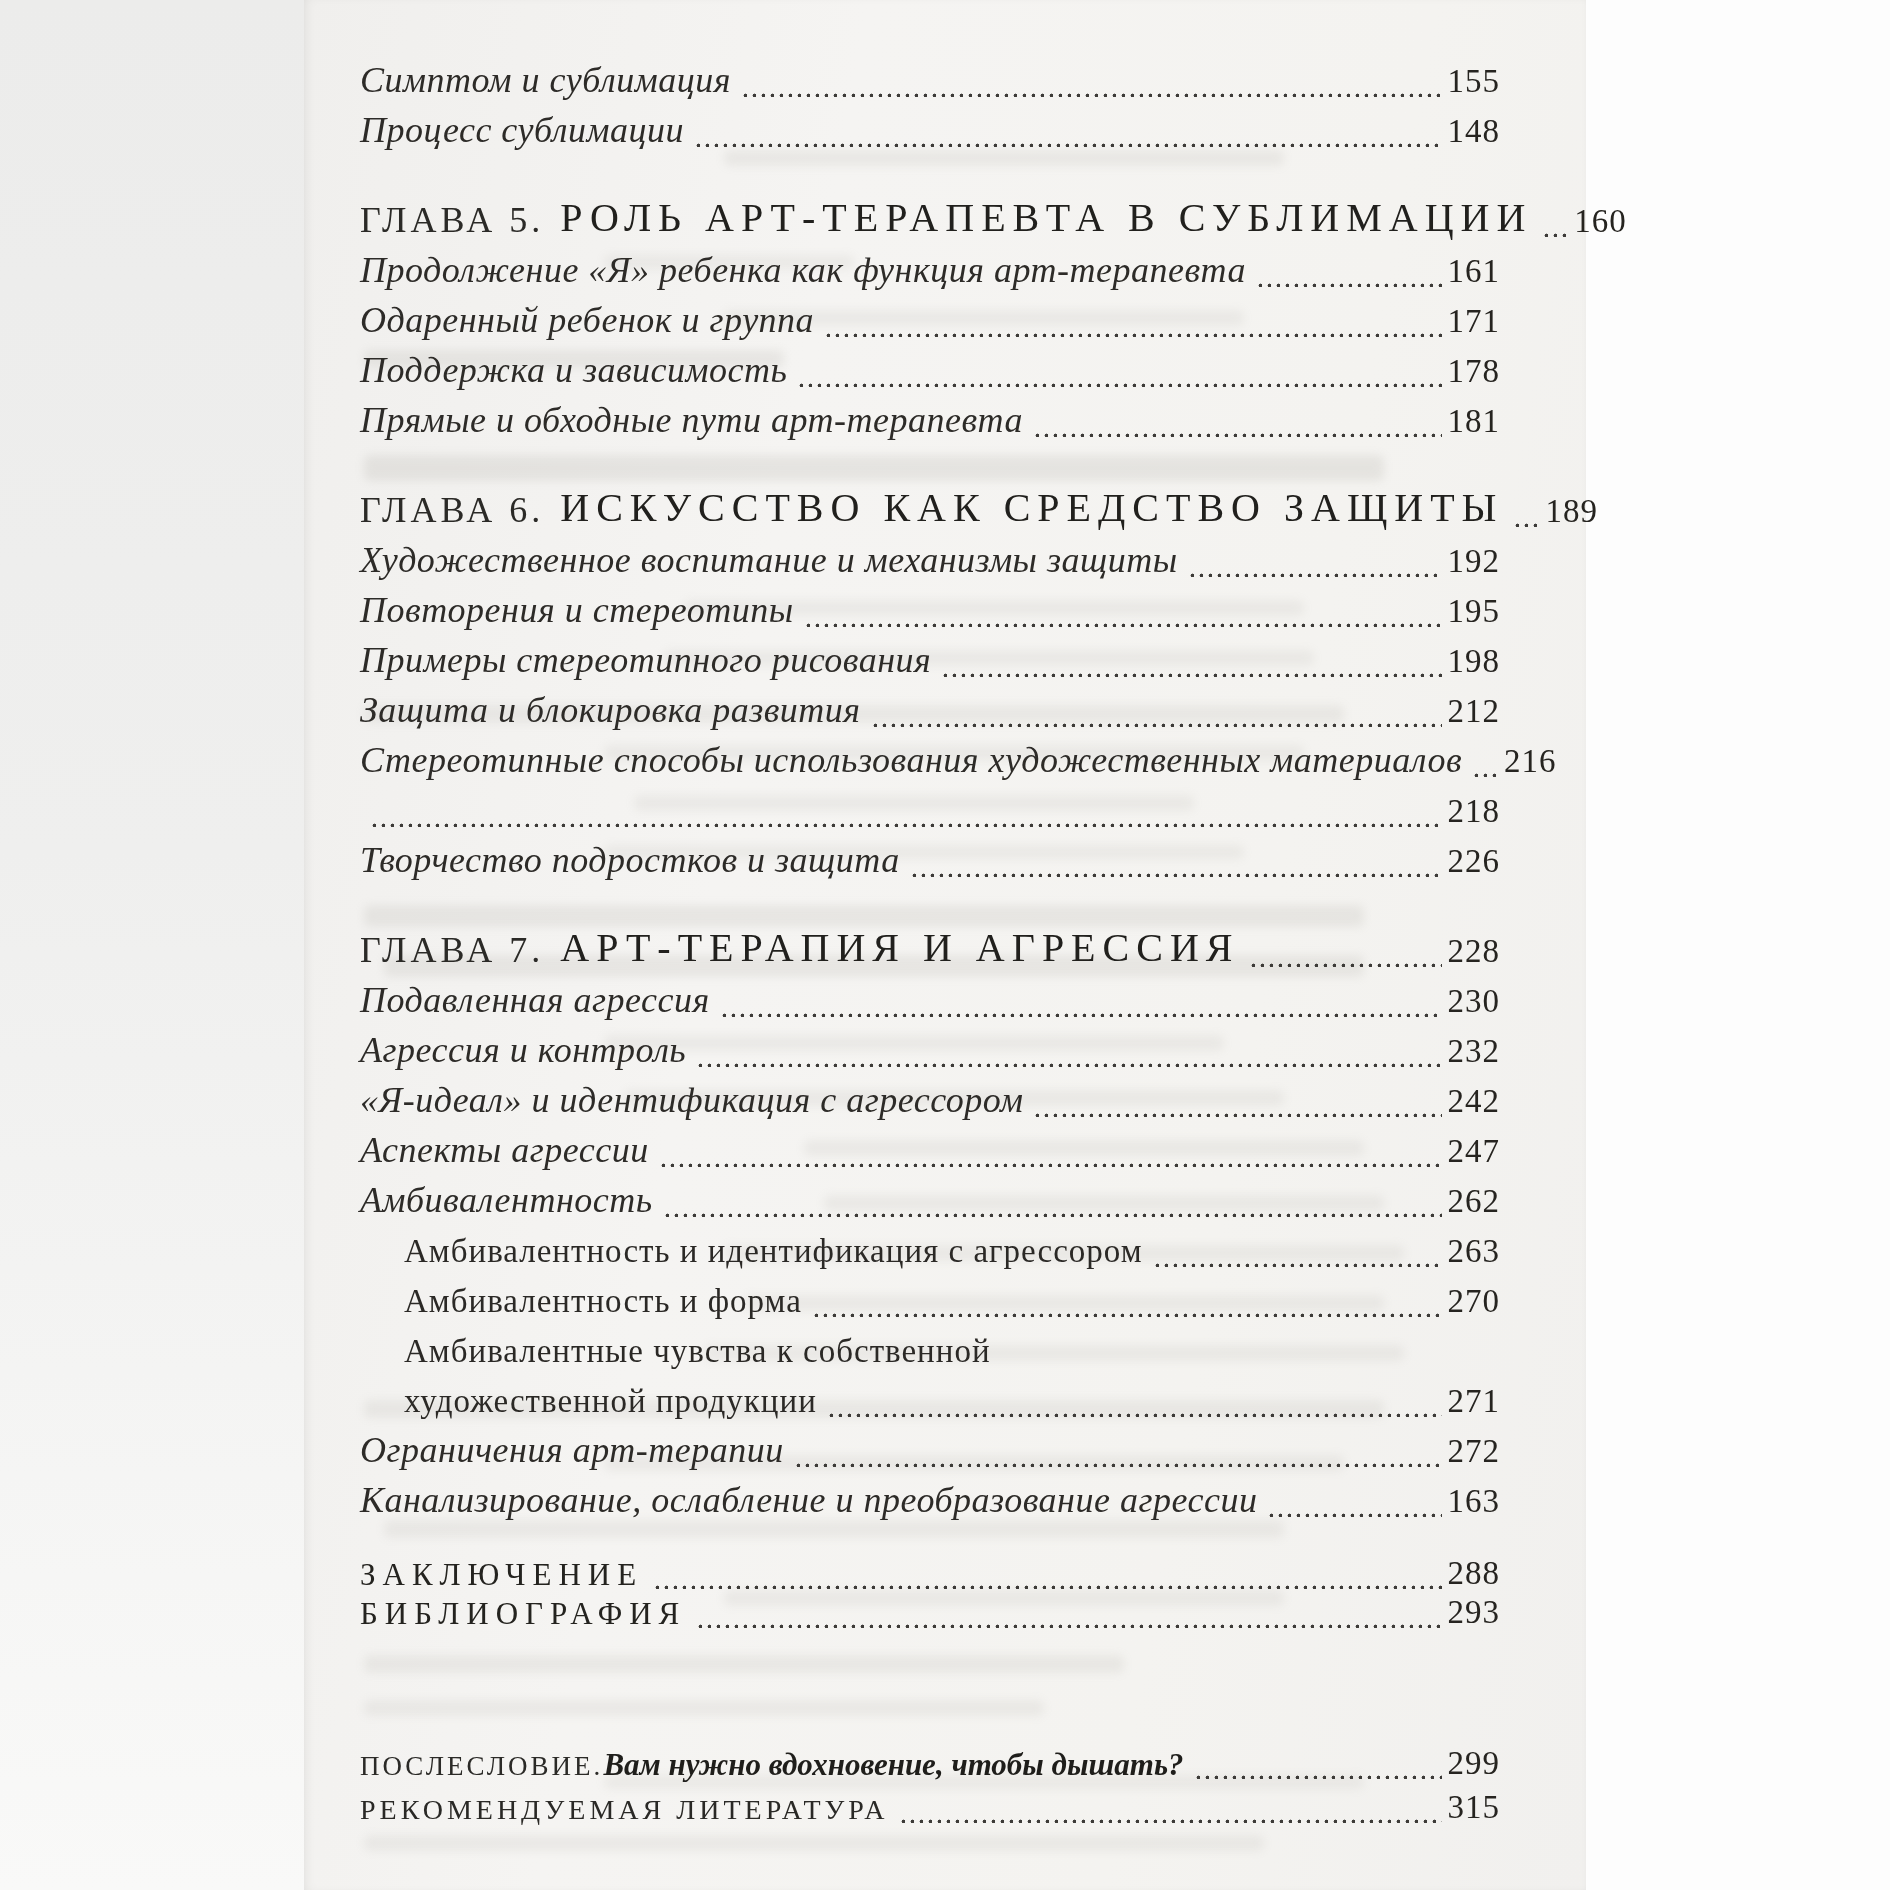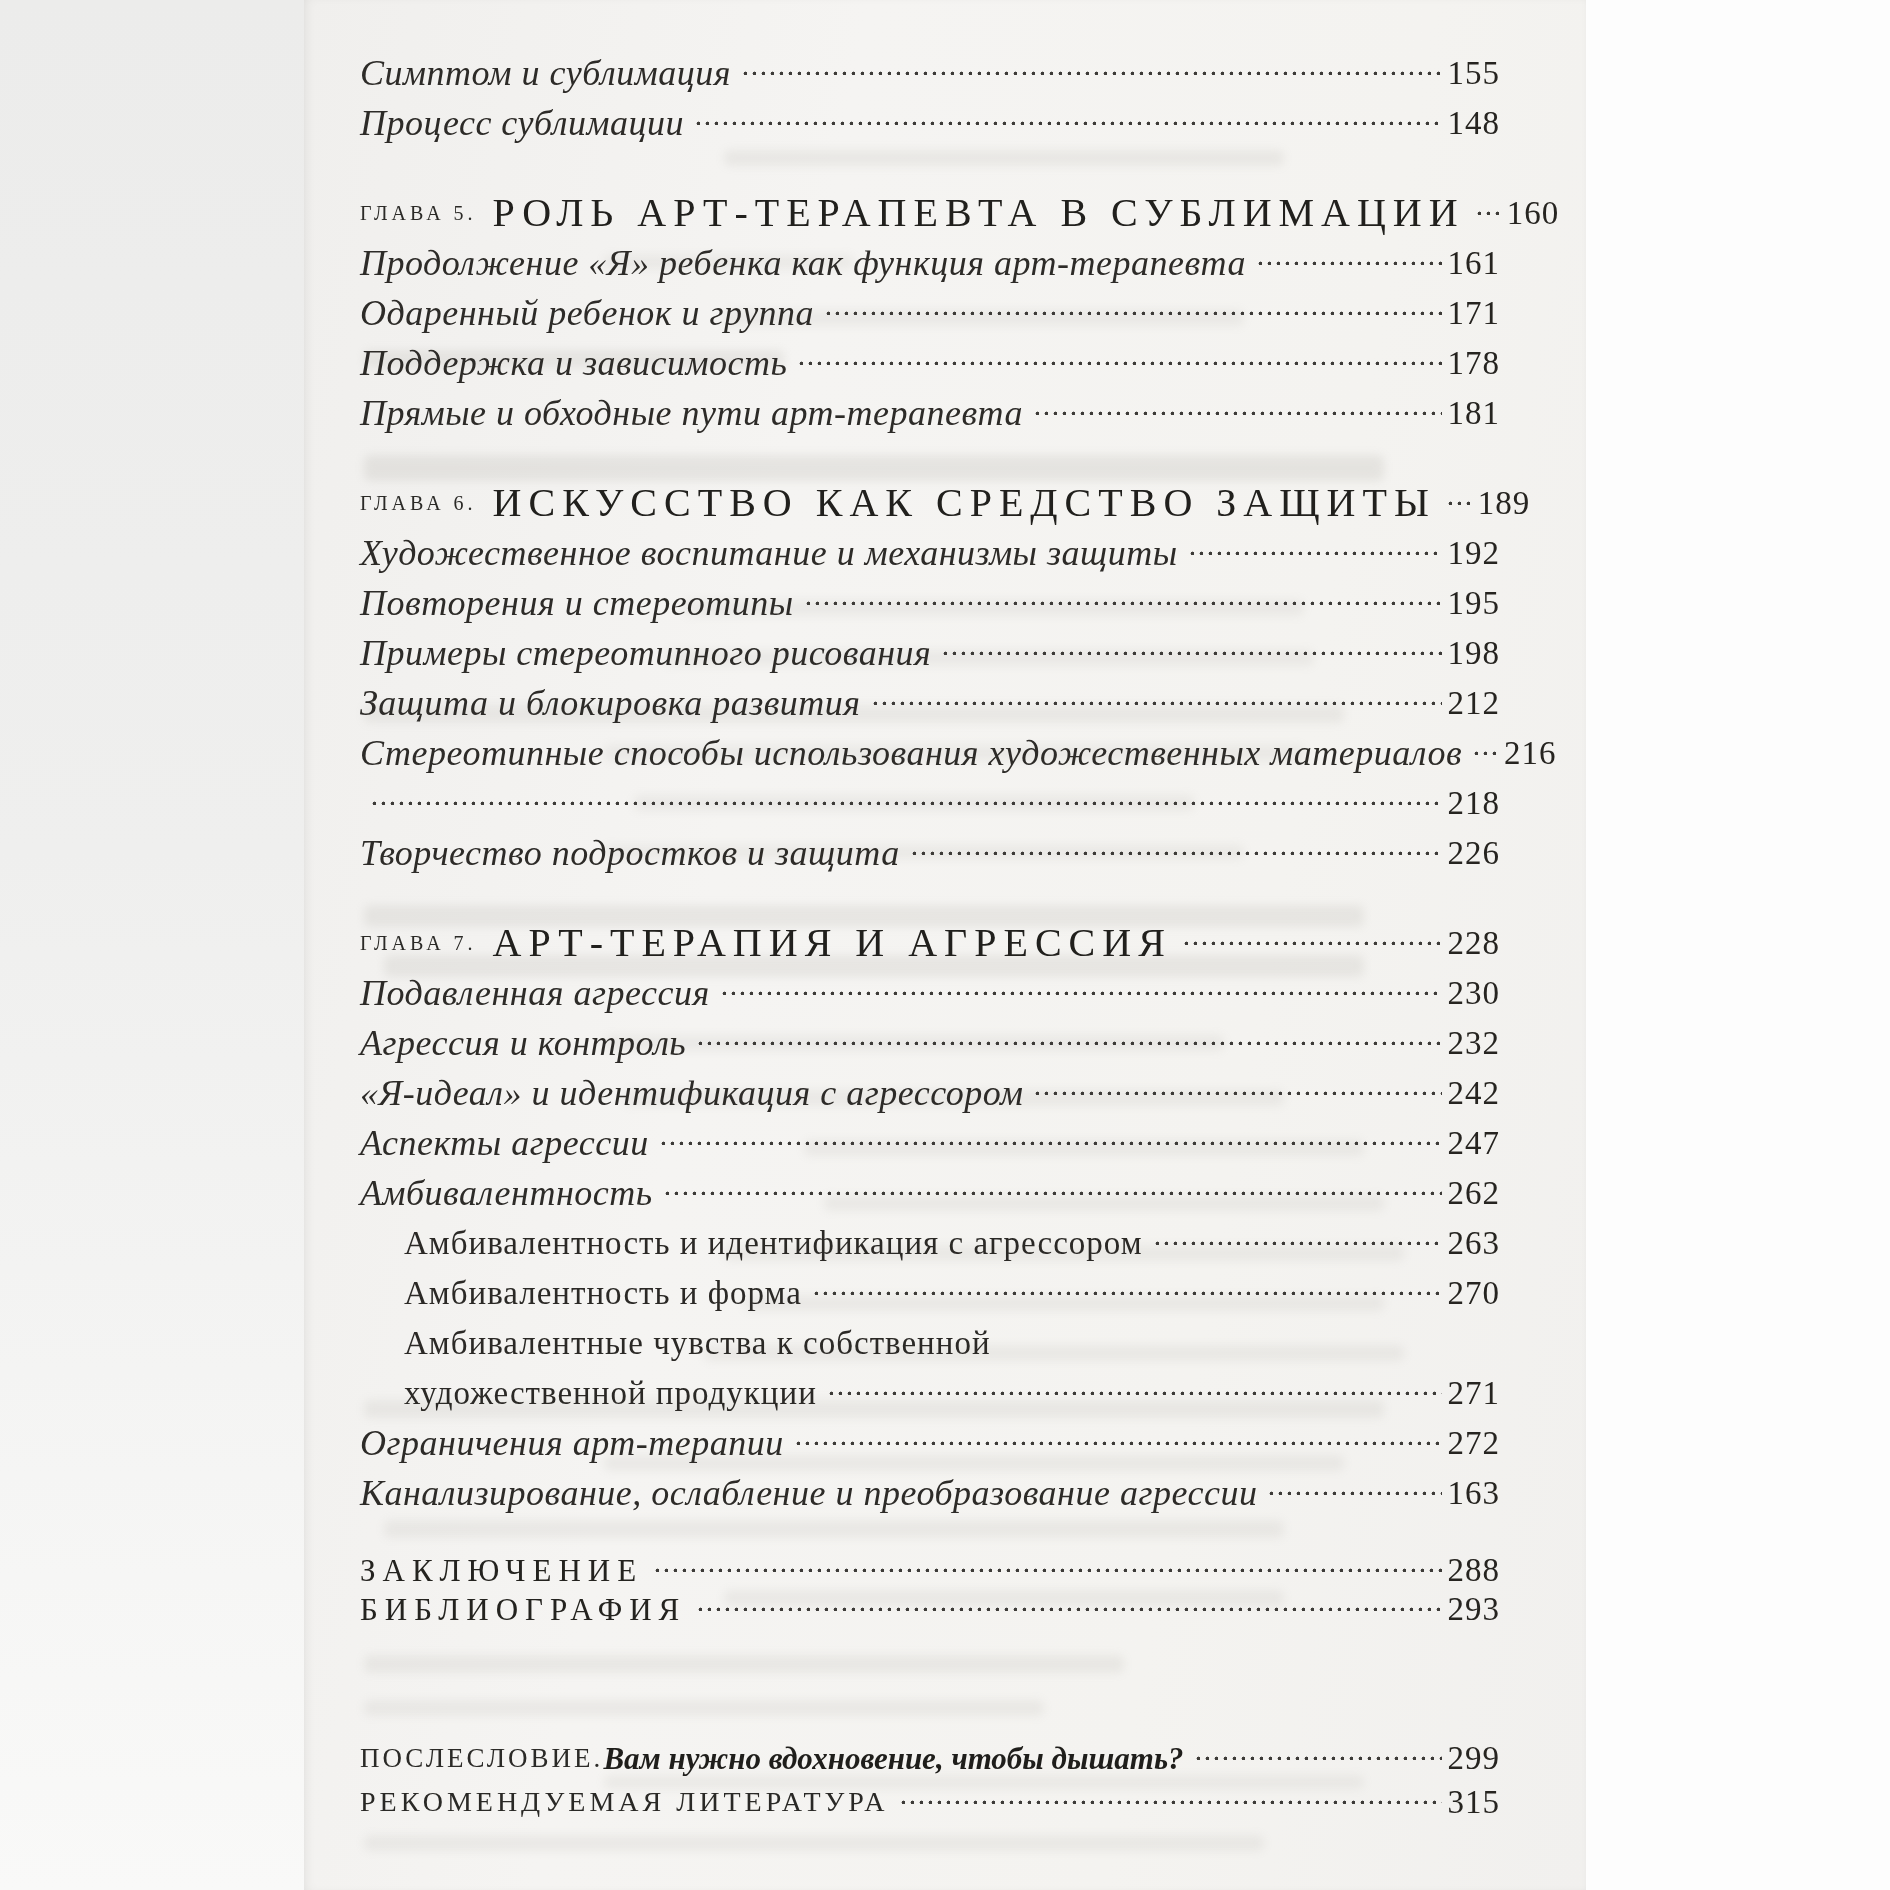--- a/index.html
+++ b/index.html
@@ -21,35 +21,35 @@
   }
   
   .ghost{
     position:absolute;border-radius:6px;background:#a29f97;filter:blur(5px);
   }
   
   .toc{
     position:absolute;left:56px;top:0;width:1140px;padding-top:48px;
     color:#2c2a27;
   }
-  .row{display:flex;align-items:center;height:50px;white-space:nowrap;}
+  .row{display:flex;align-items:flex-end;height:50px;white-space:nowrap;}
   .lead{
     flex:1;height:5px;margin:0 6px 0 12px;
     background-image:radial-gradient(circle at 2.4px 2.4px,#3d3b38 1.55px,rgba(0,0,0,0) 2.1px);
     background-size:9px 5px;background-repeat:repeat-x;background-position:left bottom;
     min-width:24px;
   }
   .num{font-size:33px;line-height:1;letter-spacing:1px;color:#262420;}
   
   .row.item .label{font-style:italic;font-size:36px;line-height:1;letter-spacing:.5px;color:#2d2b28;}
   
   .row.sub{padding-left:44px;}
   .row.sub .label{font-size:33px;line-height:1;letter-spacing:1px;color:#2b2926;}
   
-  .row.chapter .prefix{font-size:20px;line-height:1;letter-spacing:4px;margin-right:16px;color:#2b2a27;}
+  .row.chapter .prefix{font-size:36px;line-height:1;letter-spacing:4px;margin-right:16px;color:#2b2a27;}
   .row.chapter .title{font-size:40px;line-height:1;letter-spacing:7px;color:#21201d;}
   
   .row.caps{height:39px;}
   .row.caps .label{font-size:31px;line-height:1;letter-spacing:7px;color:#24231f;}
   
   .row.after{height:44px;}
   .row.after .prefix{font-size:27px;line-height:1;letter-spacing:3px;margin-right:0;color:#2b2a27;}
   .row.after .title{font-weight:bold;font-style:italic;font-size:31px;line-height:1;color:#1f1e1b;}
   
   .row.capsSmall{height:44px;}

